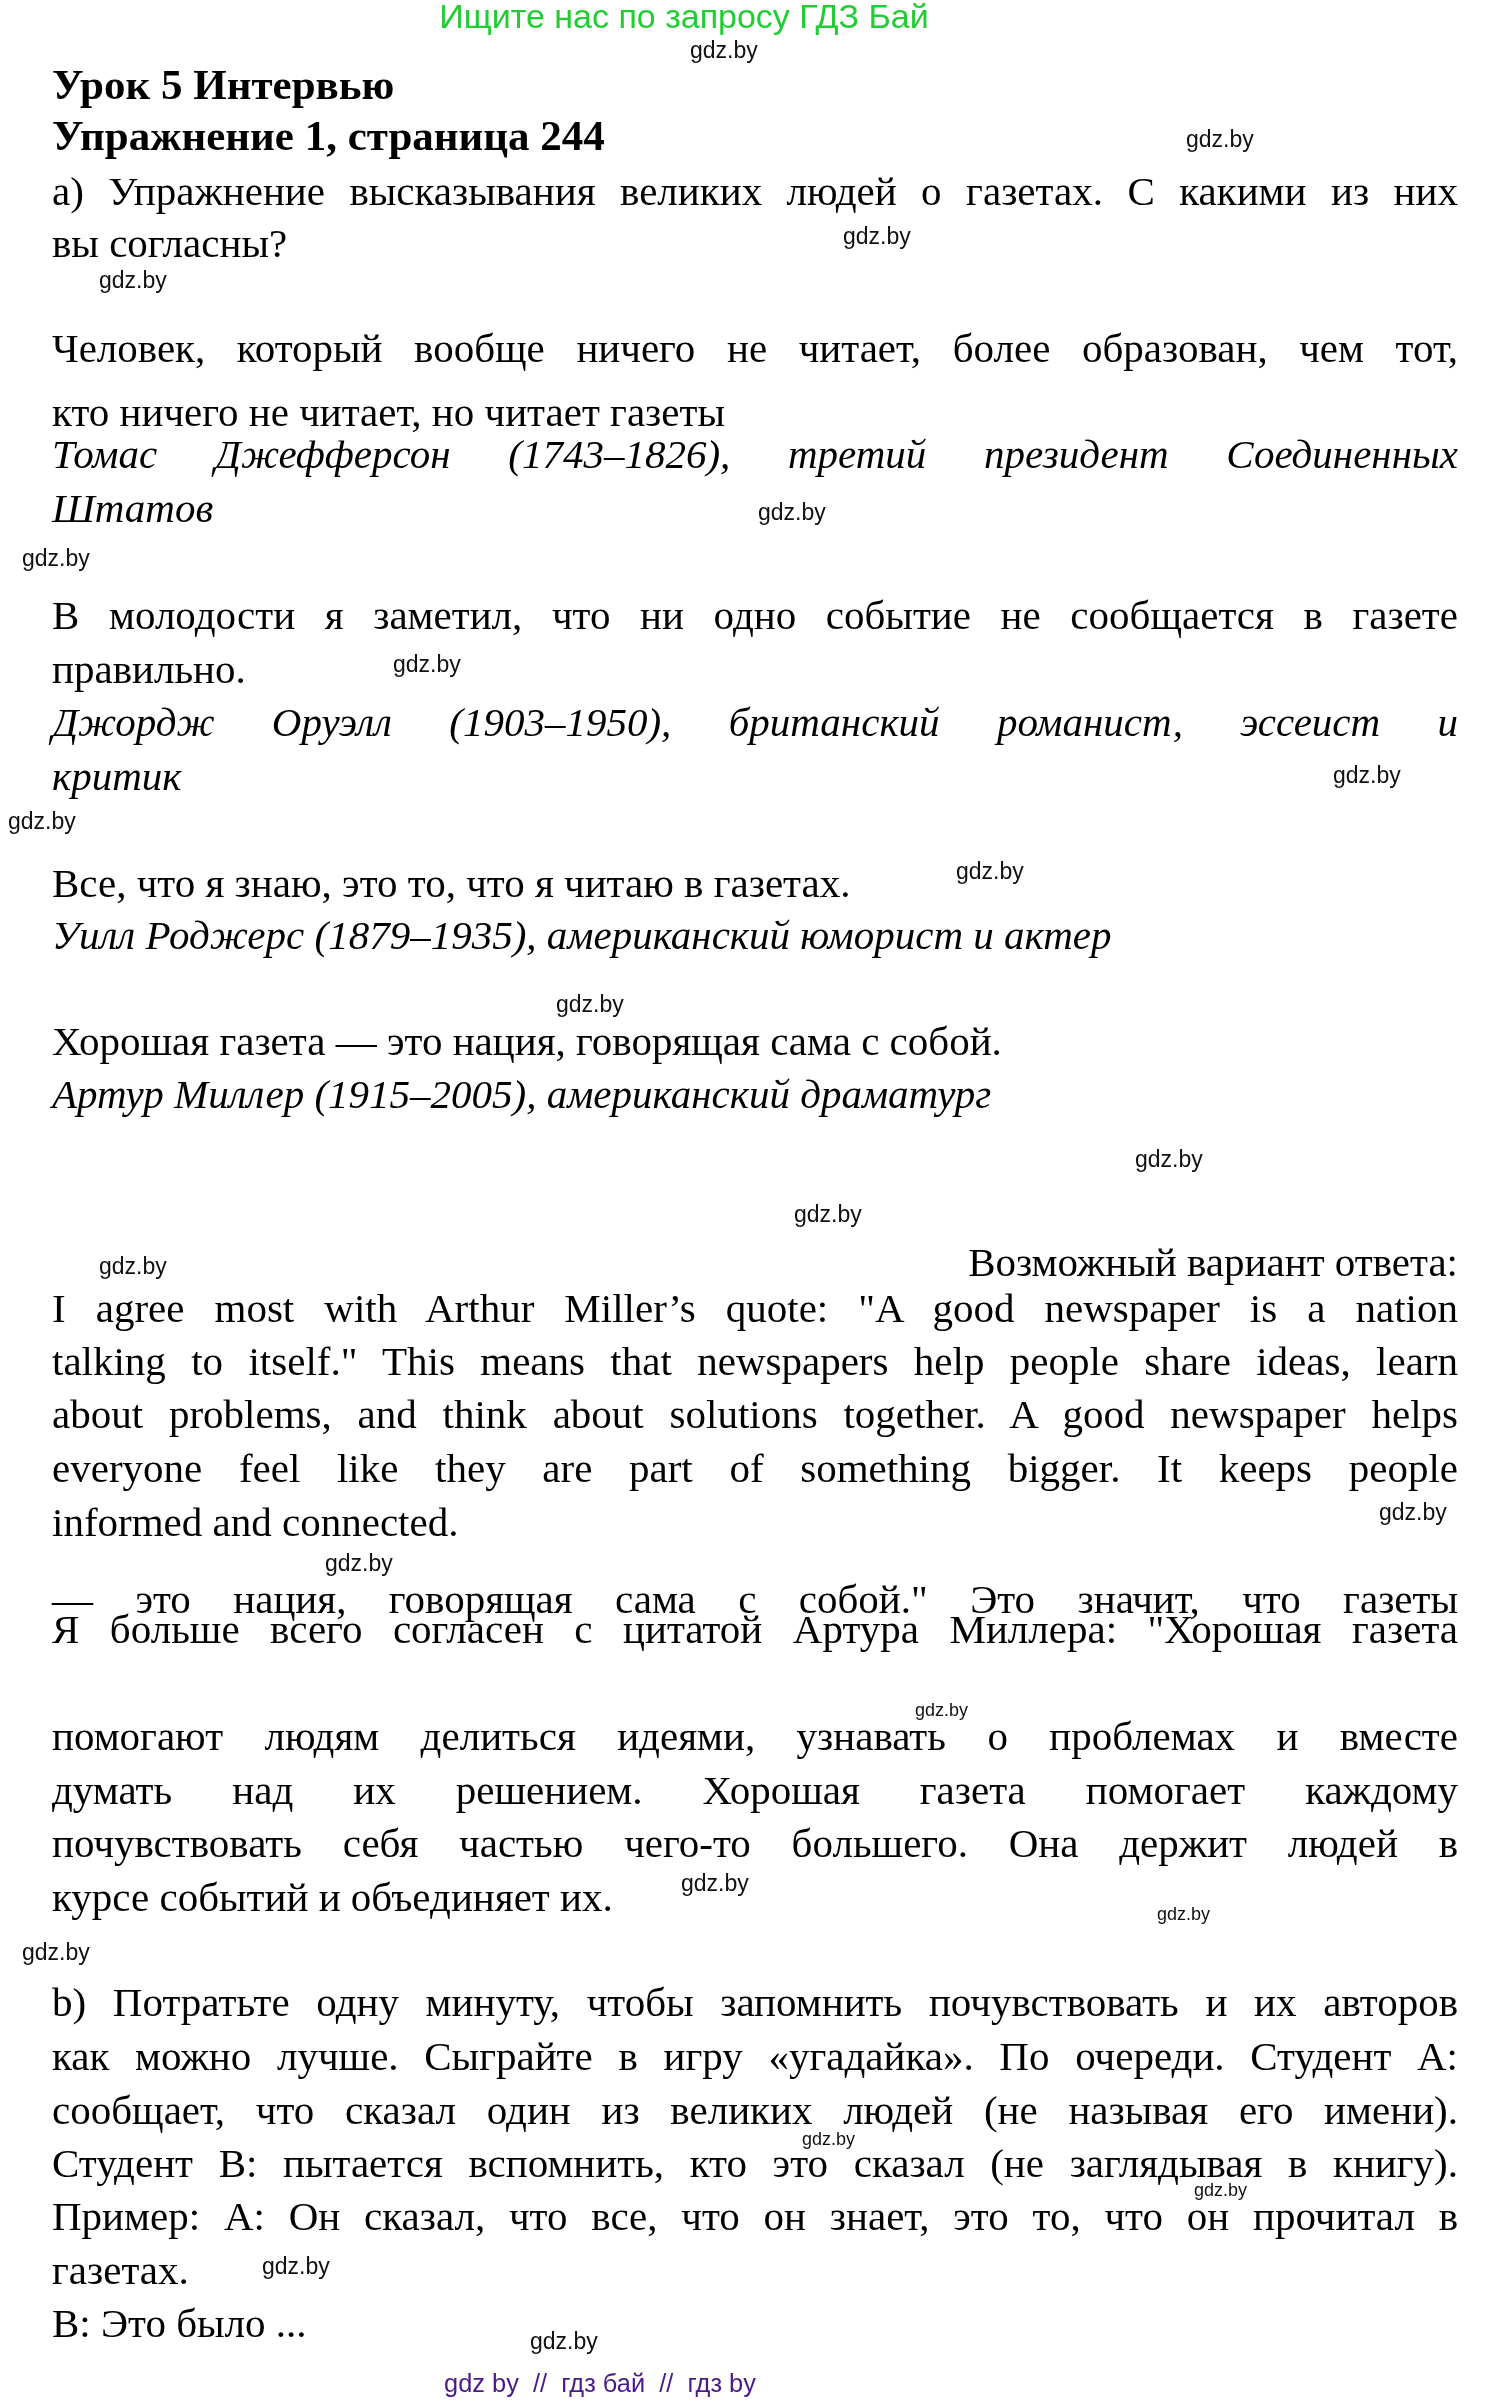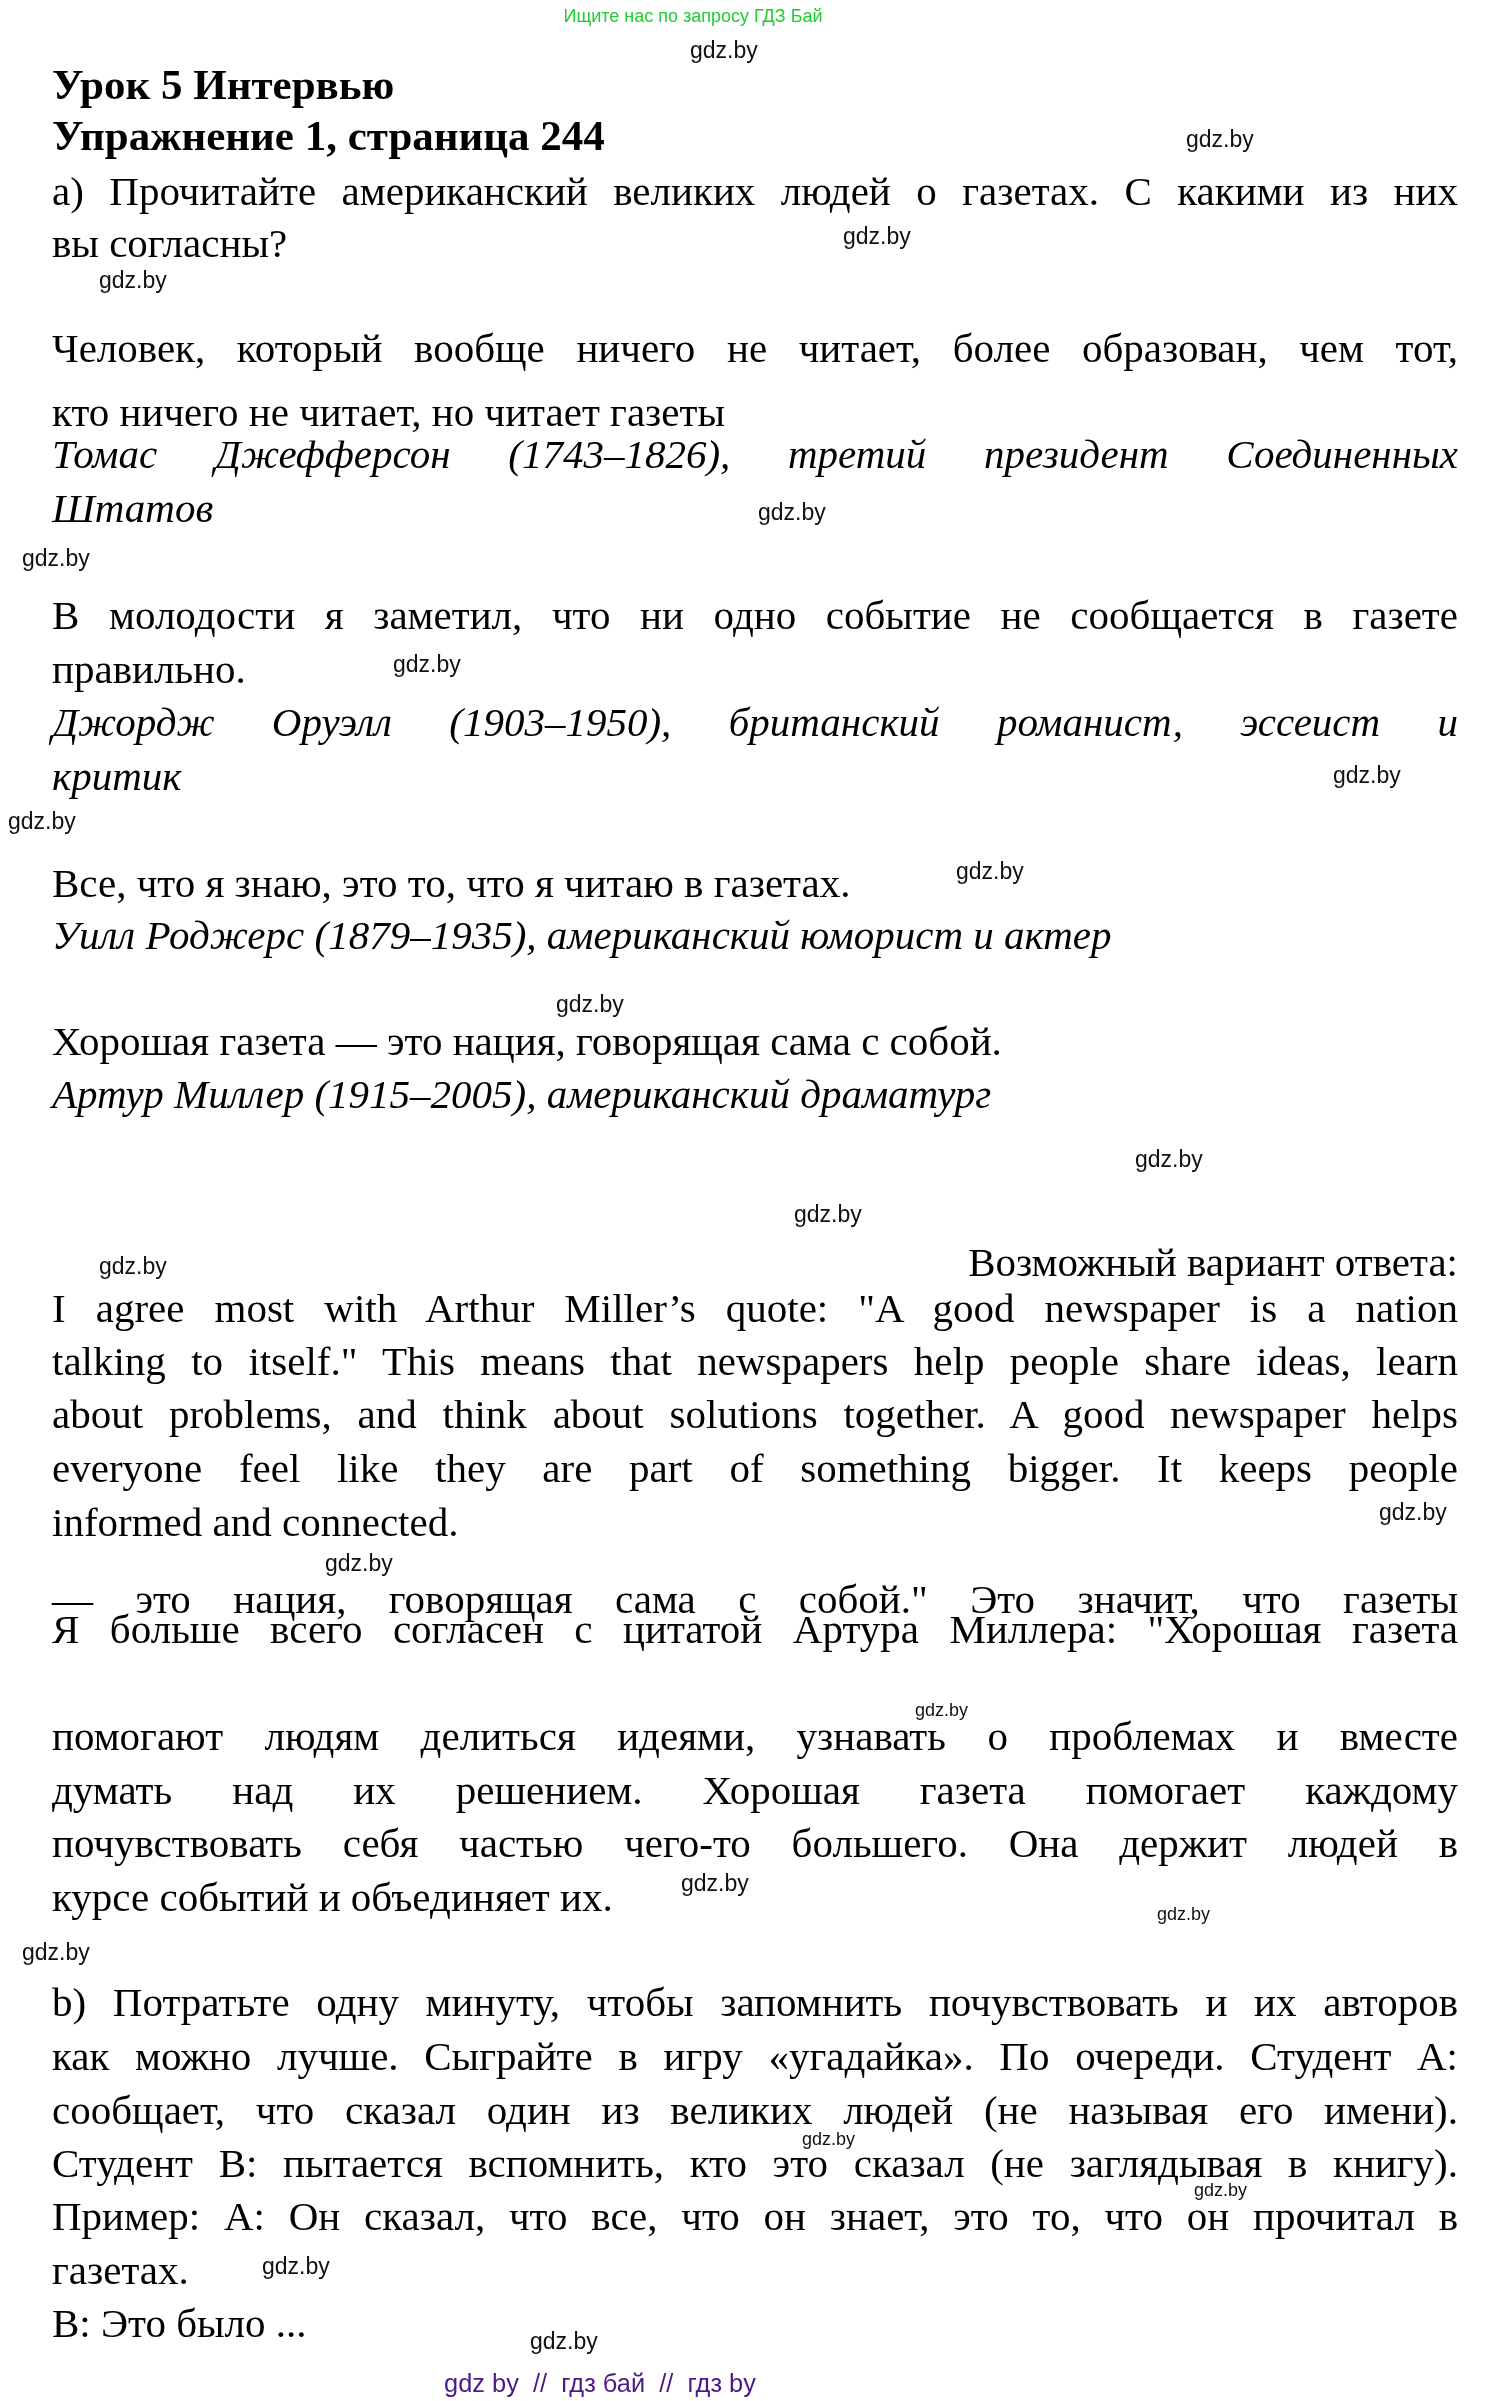--- a/index.html
+++ b/index.html
@@ -1,19 +1,19 @@
 <!DOCTYPE html>
 <html style="font-size:12.7px"><head>
 <meta charset="utf-8">
 <style>
   html, body { margin: 0; padding: 0; background: #ffffff; }
   body { width: 1510px; height: 2401px; position: relative; overflow: hidden;
          font-family: "Liberation Serif", "DejaVu Serif", serif; color: #000; }
-  .banner { position: absolute; top: 0; left: 9px; width: 1368px; text-align: center;
-            font-family: "Liberation Sans", "DejaVu Sans", sans-serif; font-size: 18px;
+  .banner { position: absolute; top: 0; left: 0; width: 1368px; text-align: center;
+            font-family: "Liberation Sans", "DejaVu Sans", sans-serif; font-size: 34px;
             line-height: 32px; color: #22cc33; }
   .wm { position: absolute; font-family: "Liberation Sans", "DejaVu Sans", sans-serif;
         font-size: 23px; color: #111; line-height: 24px; white-space: nowrap; }
   .wm.small { font-size: 18px; }
   .line { position: absolute; left: 52px; width: 1406px; font-size: 41px; line-height: 48px;
           white-space: nowrap; }
   .line.just { text-align-last: justify; text-align: justify; }
   .line.it { font-style: italic; }
   .h { position: absolute; left: 52px; font-weight: bold; font-size: 43px; line-height: 49px; white-space: nowrap; }
   .footer { position: absolute; top: 2369px; left: 0; width: 1200px; text-align: center;
@@ -46,21 +46,21 @@
 <div class="wm small" style="top:1902px;left:1157px;">gdz.by</div>
 <div class="wm" style="top:1940px;left:22px;">gdz.by</div>
 <div class="wm small" style="top:2127px;left:802px;">gdz.by</div>
 <div class="wm small" style="top:2178px;left:1194px;">gdz.by</div>
 <div class="wm" style="top:2254px;left:262px;">gdz.by</div>
 <div class="wm" style="top:2329px;left:530px;">gdz.by</div>
 
 <div class="h" style="top:60px;">Урок 5 Интервью</div>
 <div class="h" style="top:111px;">Упражнение 1, страница 244</div>
 
-<div class="line just" style="top:167px;">а) Прочитайте американский великих людей о газетах. С какими из них</div>
+<div class="line just" style="top:167px;">а) Упражнение высказывания великих людей о газетах. С какими из них</div>
 <div class="line" style="top:219px;">вы согласны?</div>
 
 <div class="line just" style="top:324px;">Человек, который вообще ничего не читает, более образован, чем тот,</div>
 <div class="line" style="top:388px;">кто ничего не читает, но читает газеты</div>
 <div class="line just it" style="top:430px;">Томас Джефферсон (1743–1826), третий президент Соединенных</div>
 <div class="line it" style="top:484px;">Штатов</div>
 
 <div class="line just" style="top:591px;">В молодости я заметил, что ни одно событие не сообщается в газете</div>
 <div class="line" style="top:645px;">правильно.</div>
 <div class="line just it" style="top:698px;">Джордж Оруэлл (1903–1950), британский романист, эссеист и</div>

